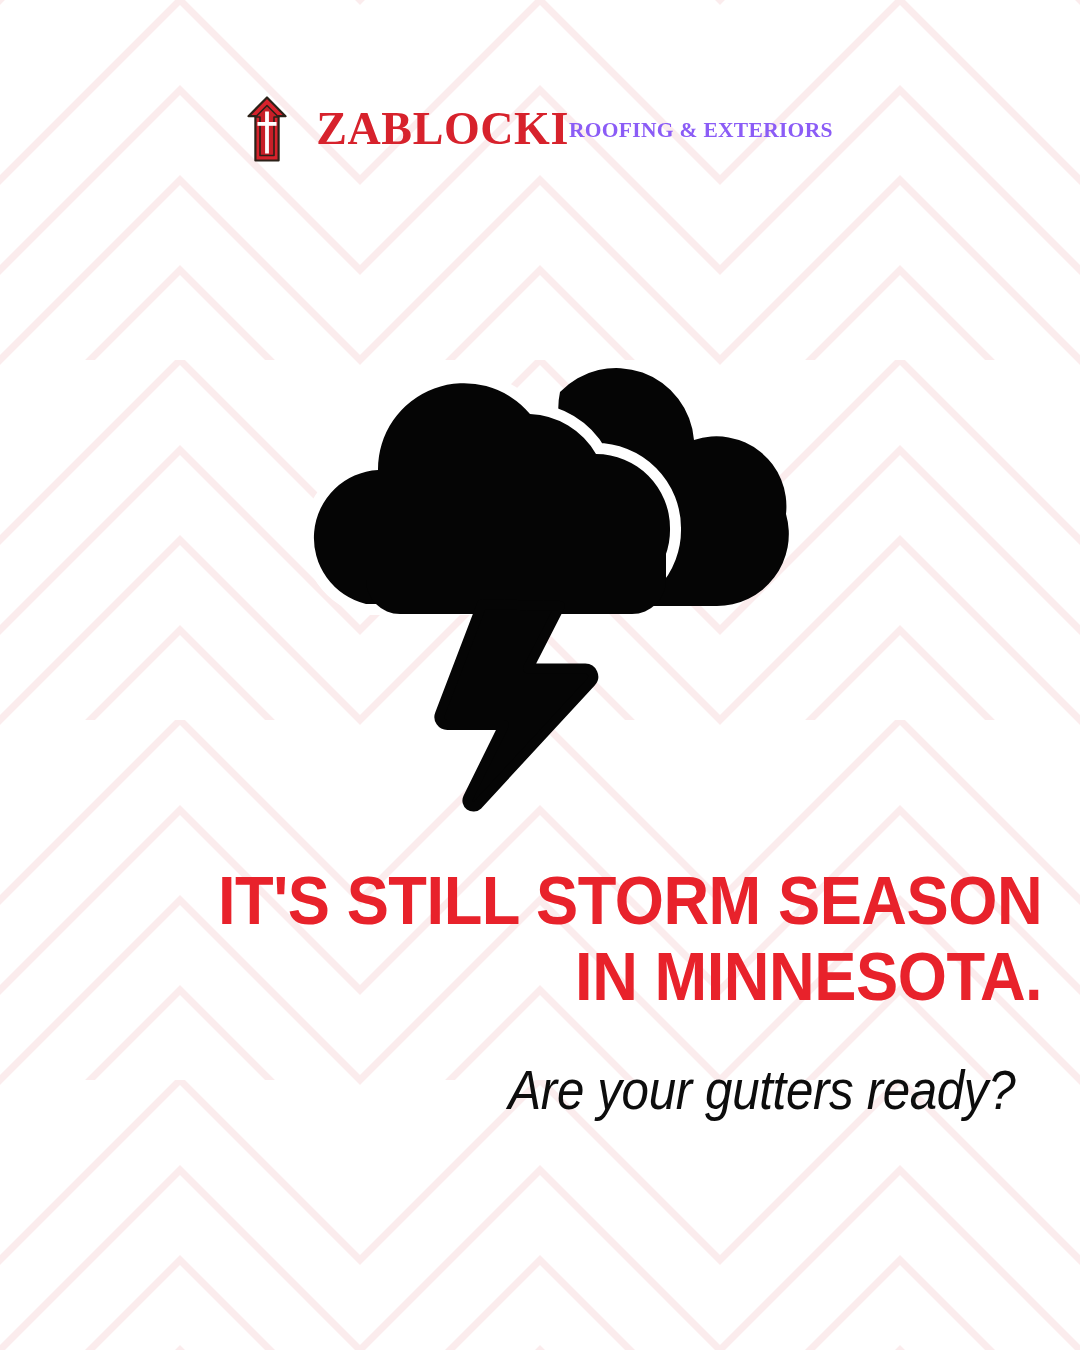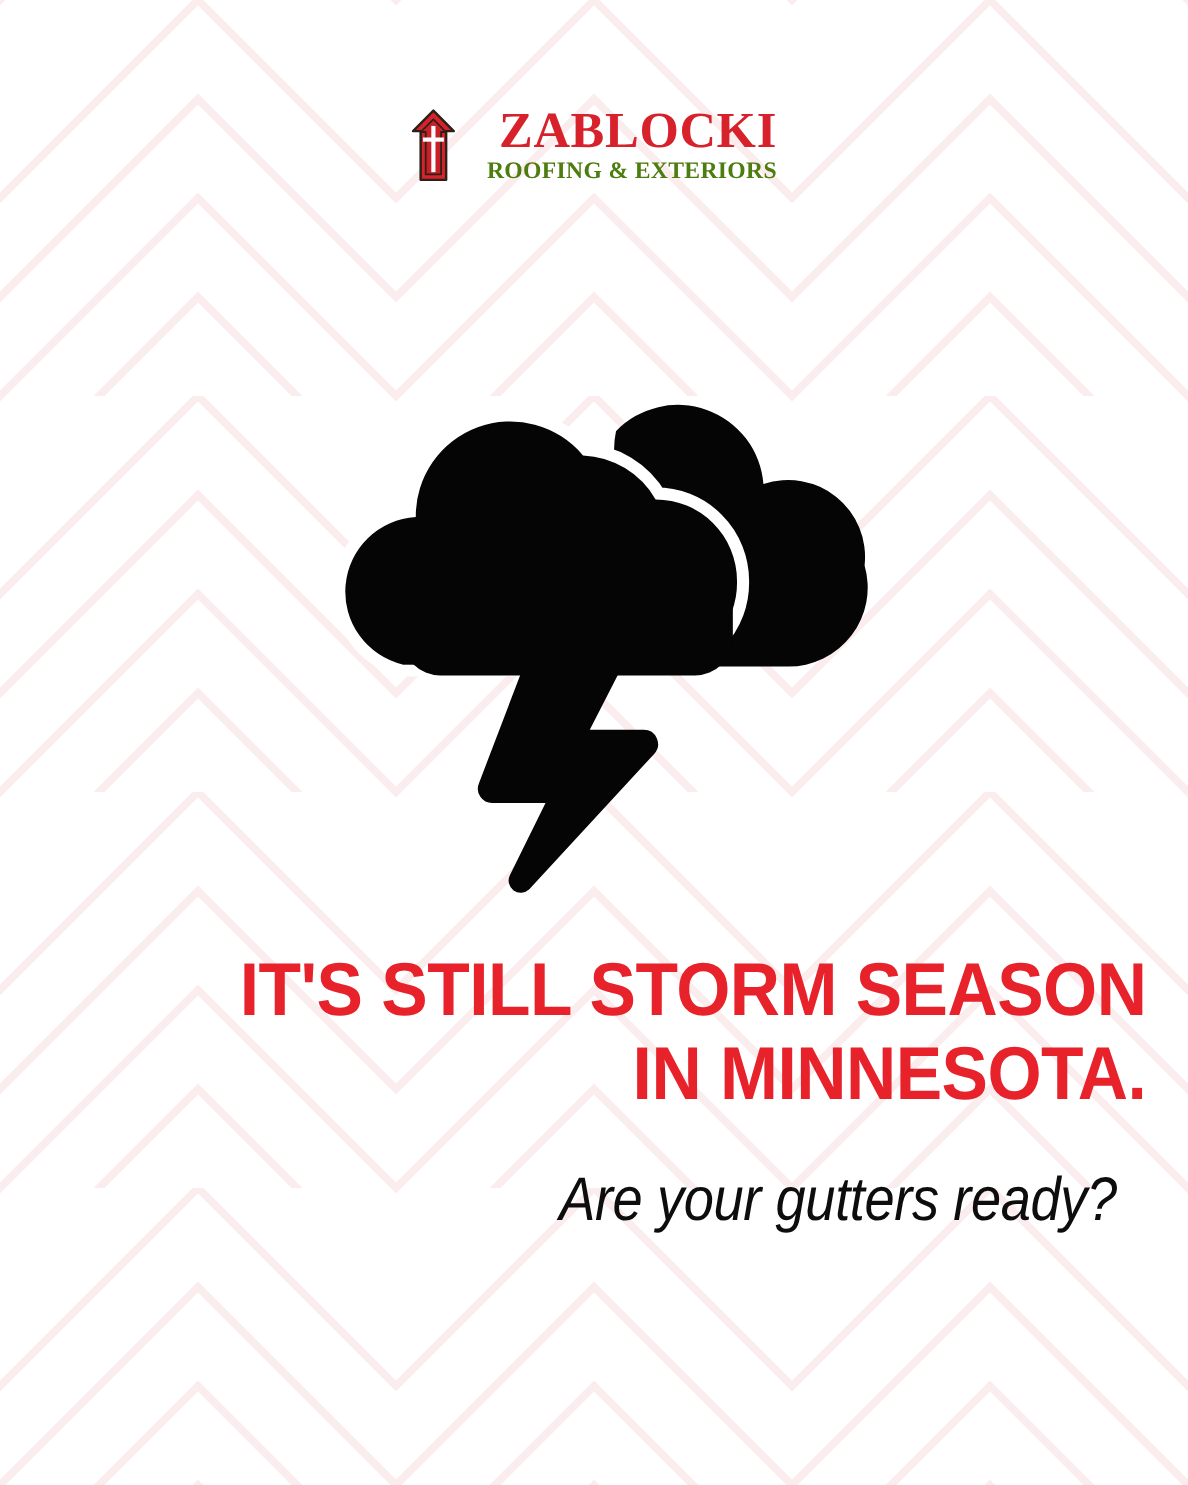--- a/index.html
+++ b/index.html
@@ -37,22 +37,22 @@
     z-index: 3;
   }
   #logo-mark {
     width: 40px;
     height: 66px;
     flex: 0 0 auto;
     display: block;
   }
   #logo-words {
     display: flex;
-    flex-direction: column;
-    align-items: flex-end;
+    flex-direction: row;
+    align-items: center;
     line-height: 1;
     margin-left: 16px;
   }
   #logo-name {
     font-family: "Liberation Serif", "DejaVu Serif", serif;
     font-weight: 700;
     font-size: 46px;
     letter-spacing: 0.6px;
     line-height: 0.98;
     white-space: nowrap;
@@ -142,21 +142,21 @@
       <path d="M20 1.5 L38.5 20.2 L31.6 20.2 L31.6 64.5 L8.4 64.5 L8.4 20.2 L1.5 20.2 Z" fill="#d7222c" stroke="#2b2118" stroke-width="2.2" stroke-linejoin="round"></path>
 
       <path d="M20 9.5 L31.5 21.0 L27.0 21.0 L27.0 59.5 L13.0 59.5 L13.0 21.0 L8.5 21.0 Z" fill="#c81f28" stroke="#2b2118" stroke-width="1.6" stroke-linejoin="round"></path>
 
       <rect x="18.1" y="15.5" width="3.8" height="42" fill="#ffffff"></rect>
       <rect x="10.5" y="26.0" width="19" height="3.8" fill="#ffffff"></rect>
     </svg>
 
     <div id="logo-words">
       <div id="logo-name" style="color: rgb(215, 34, 44);">ZABLOCKI</div>
-      <div id="logo-tagline" style="color: #4d7c0f;">ROOFING &amp; EXTERIORS</div>
+      <div id="logo-tagline" style="color: #8b5cf6;">ROOFING &amp; EXTERIORS</div>
     </div>
   </div>
 
   <div id="storm-icon-wrap">
     <svg id="storm-icon" viewBox="0 0 562 490" aria-hidden="true">
 
       <g fill="#050505">
         <path d="M300 70
                  a78 78 0 0 1 134 48
                  a70 70 0 0 1 92 74

